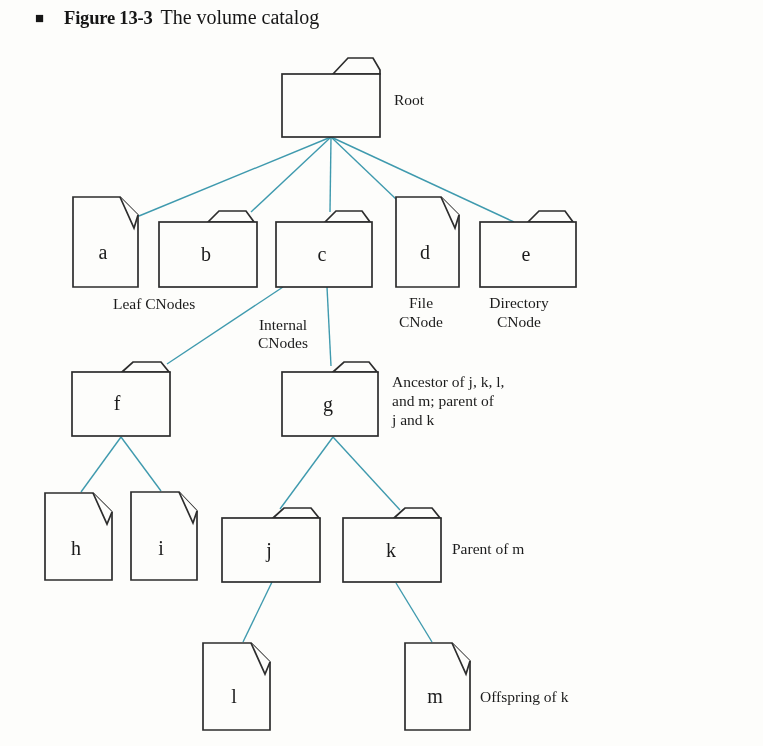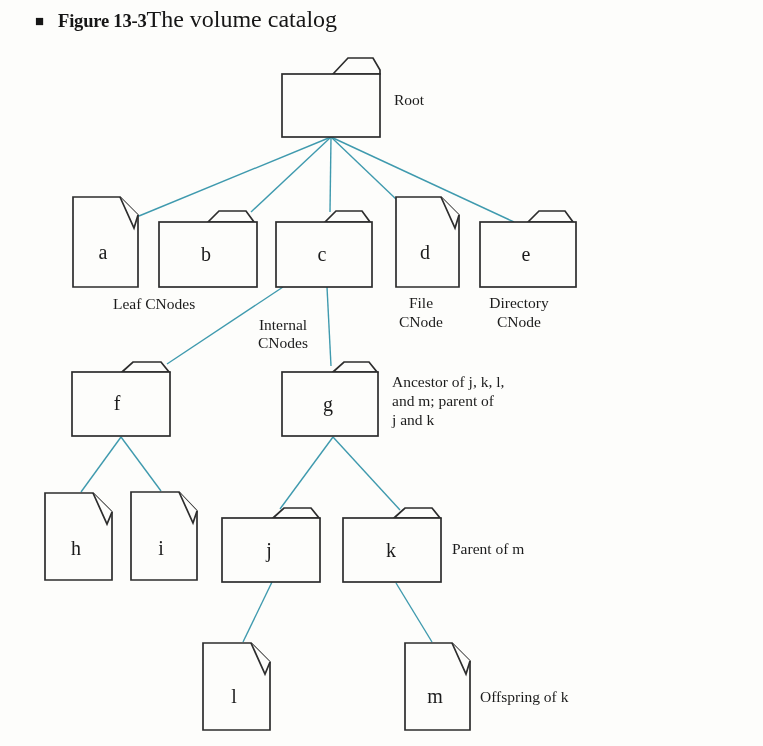--- a/index.html
+++ b/index.html
@@ -9,22 +9,22 @@
     font-family:"Liberation Serif","DejaVu Serif",serif;
     overflow:hidden;
   }
   .page{position:relative;width:763px;height:746px;}
   .figure-title{
     position:absolute;left:35px;top:6px;
     display:flex;align-items:baseline;
     color:#161616;white-space:nowrap;
   }
   .bullet{font-size:15px;line-height:1;transform:translateY(-1px);}
-  .fig-label{font-weight:bold;font-size:18.5px;margin-left:14px;letter-spacing:-0.2px;}
-  .fig-caption{font-size:24px;}
+  .fig-label{font-weight:bold;font-size:18.5px;margin-left:20px;letter-spacing:-0.2px;}
+  .fig-caption{font-size:20px;margin-left:8px;}
   svg{position:absolute;left:0;top:0;}
   svg text{
     font-family:"Liberation Serif","DejaVu Serif",serif;
     font-size:15.5px;
   }
   svg text.letter{font-size:20px;}
 </style>
 </head>
 <body>
 

